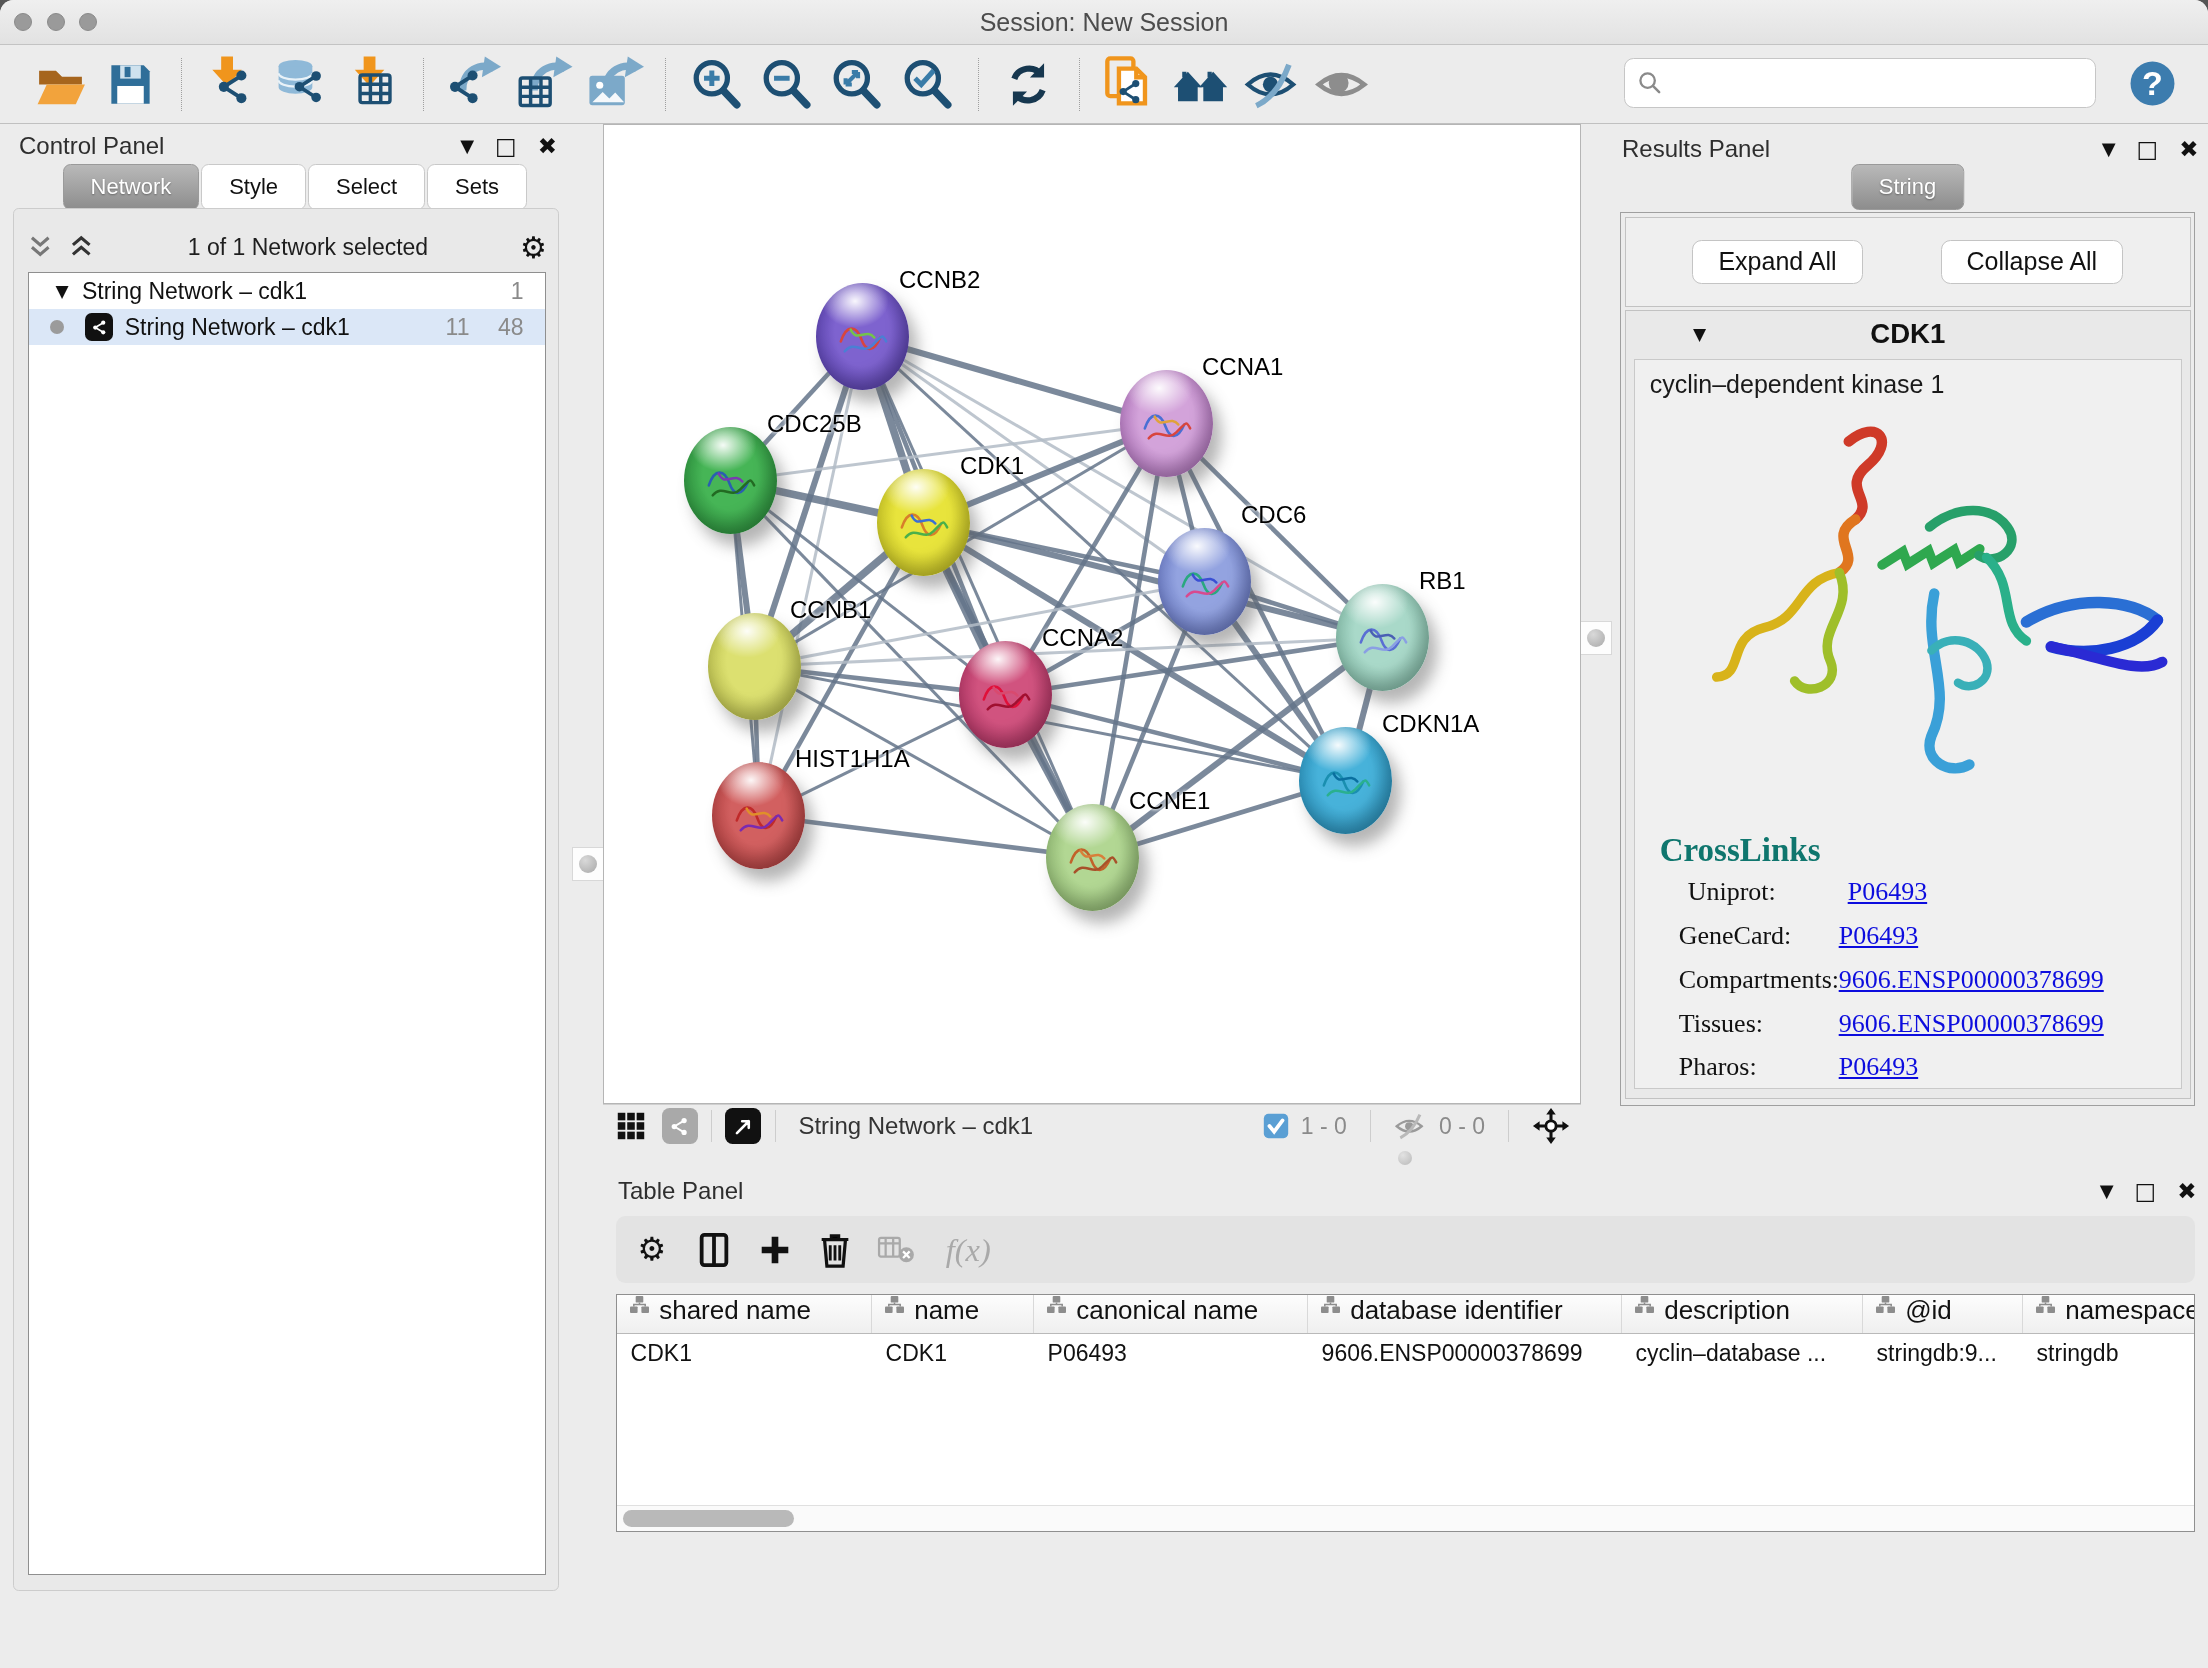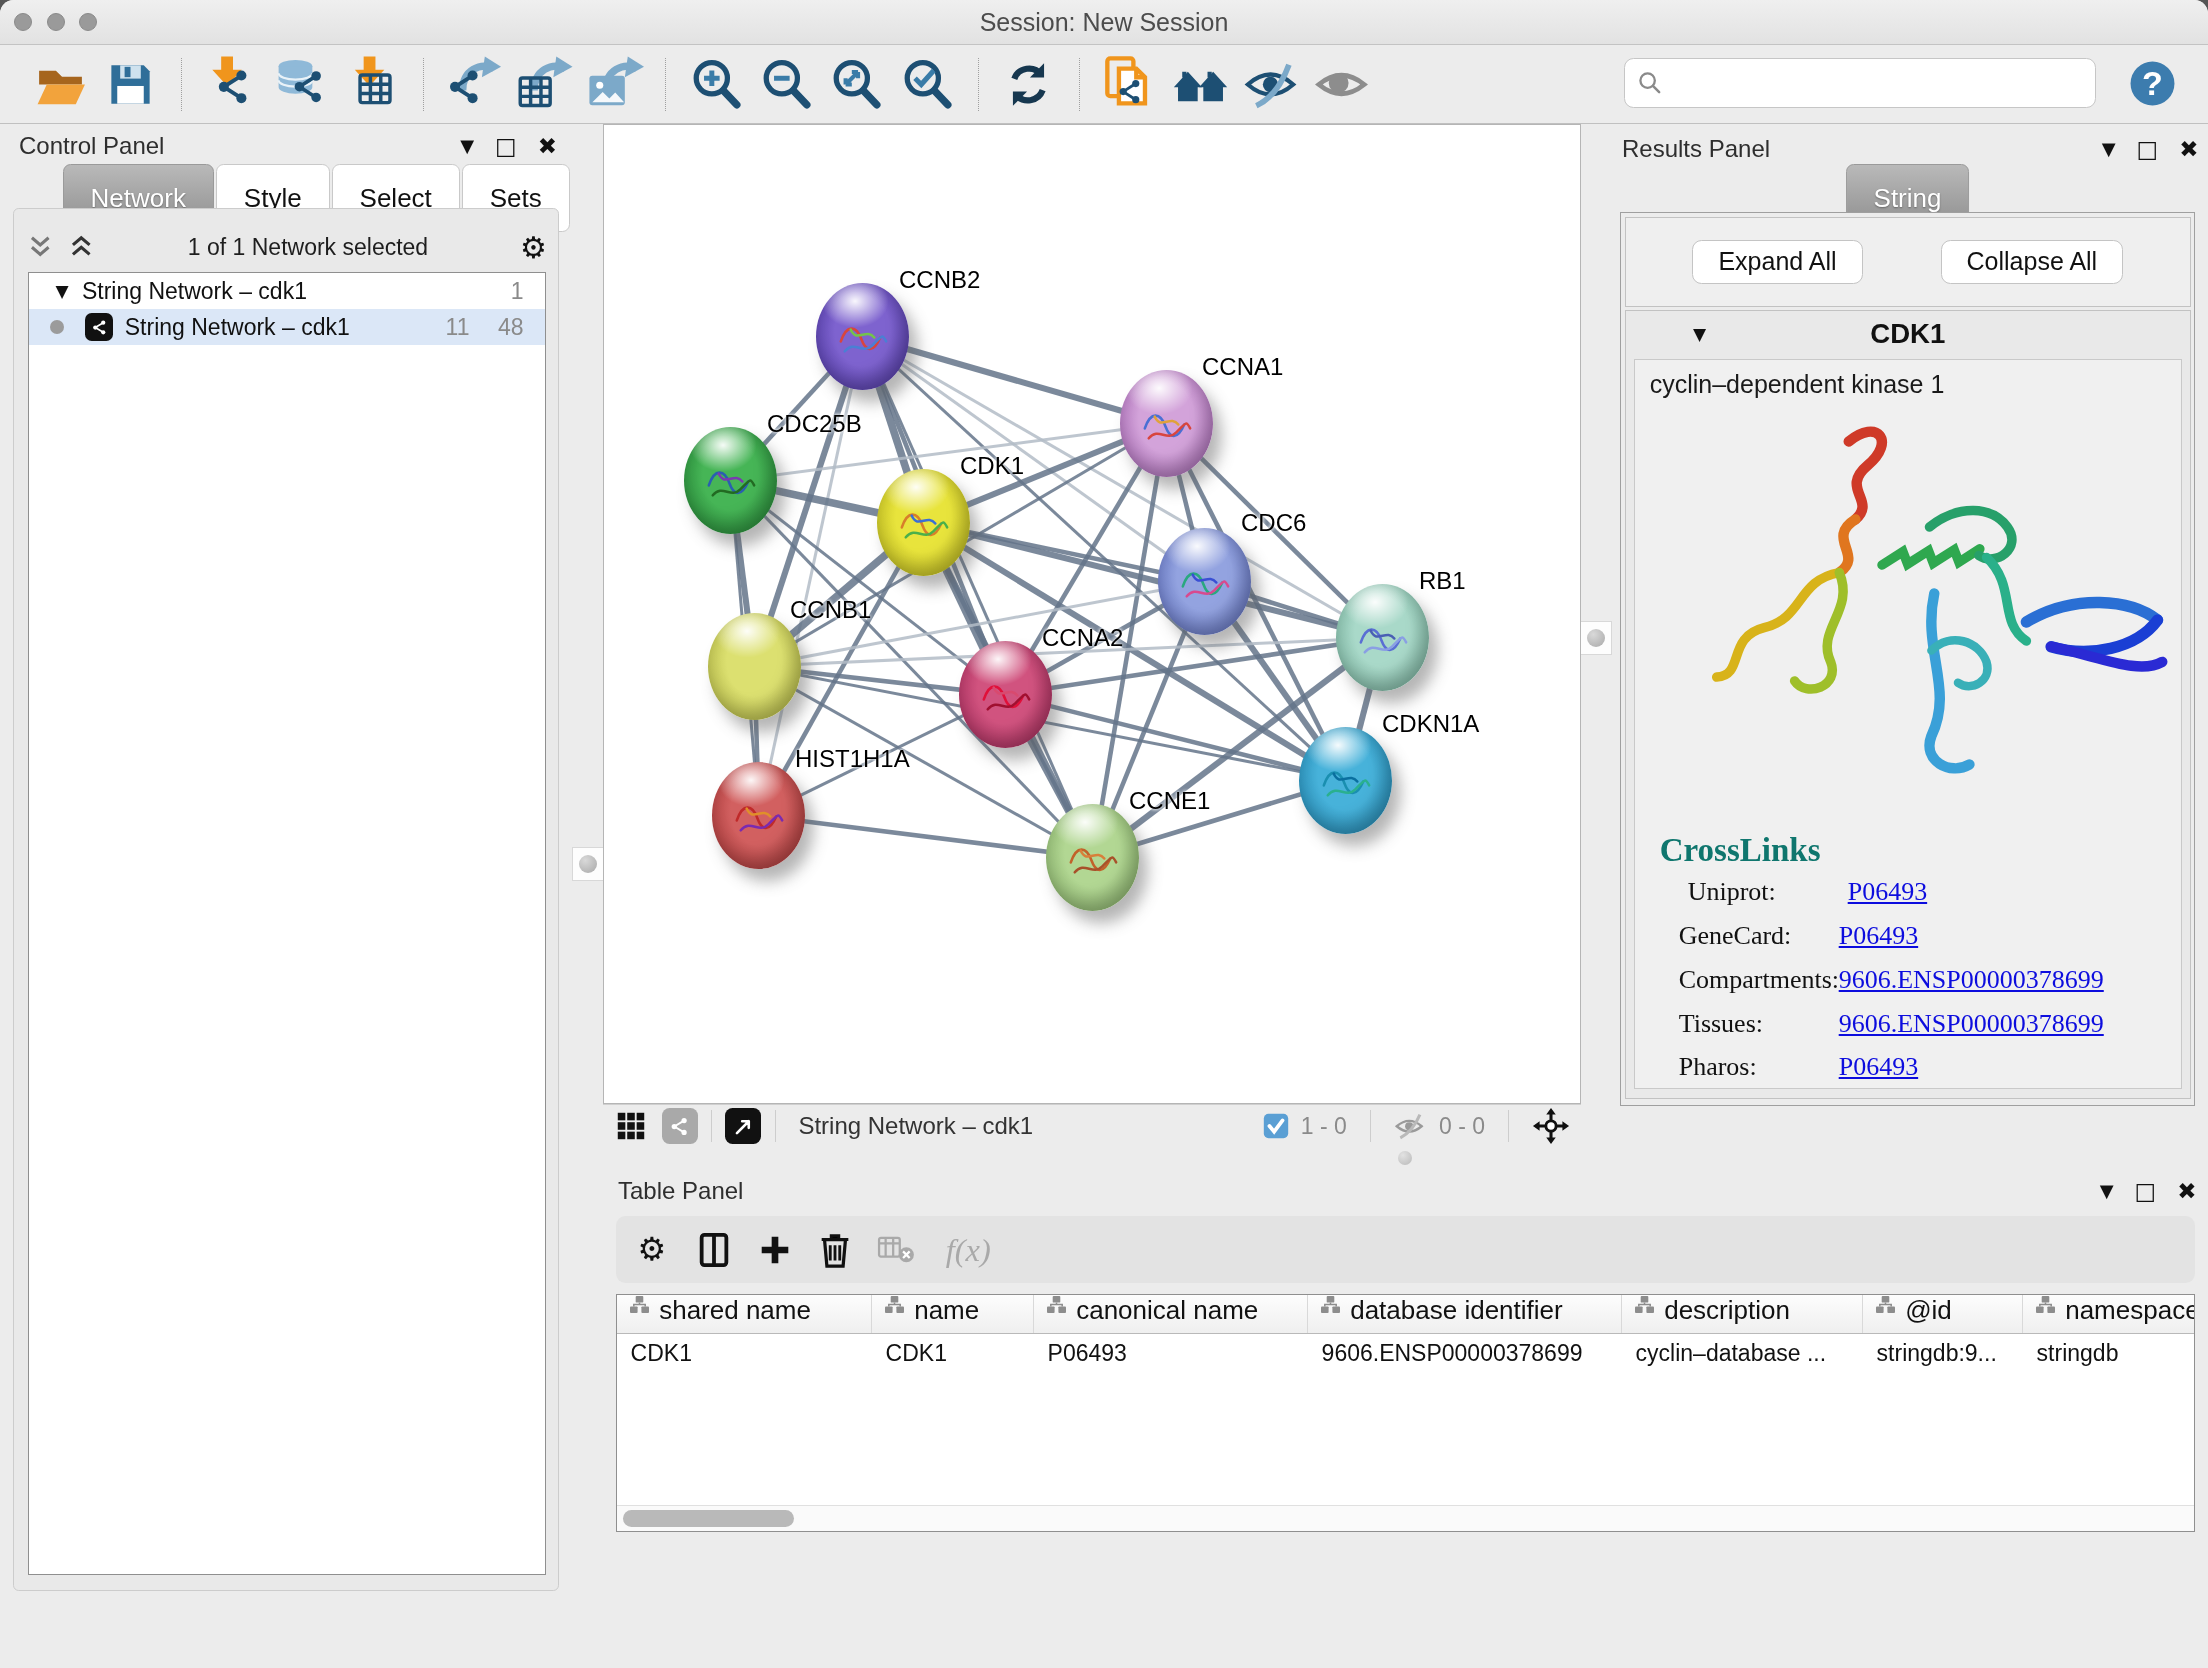--- a/index.html
+++ b/index.html
@@ -18,21 +18,21 @@
   .tb-sep{width:0;height:53px;border-left:1.9px dotted #9f9f9f;margin:0 15px;}
   .search-wrap{position:absolute;right:112px;top:13.3px;width:470px;height:48px;background:#fff;
     border:1px solid #c6c6c6;border-radius:9.5px;display:flex;align-items:center;}
   .search-wrap svg{margin:0 9.5px 0 13.3px;}
   .search-input{border:none;outline:none;flex:1;font-size:23px;background:transparent;height:38px;}
   .help-btn{position:absolute;right:30px;top:13.3px;width:51px;height:51px;border:none;background:none;padding:0;}
   
   .panel-head{display:flex;align-items:center;font-size:24px;color:#2e2e2e;}
   .win-glyphs{margin-left:auto;display:flex;align-items:center;gap:21px;font-family:"DejaVu Sans",sans-serif;color:#111;}
   .win-glyphs span{cursor:default;}
-  .tab{height:44px;display:flex;align-items:center;padding:11px 27px;font-size:26px;color:#111;
+  .tab{height:44px;display:flex;align-items:center;padding:0 27px;font-size:22px;color:#111;
     background:#fff;border:1px solid #c9c9c9;border-radius:7.6px;margin-right:1.9px;}
   .tab.active{background:linear-gradient(#b9b9b9,#8d8d8d);color:#fff;border-color:#9a9a9a;
     text-shadow:0 1px 1.9px rgba(0,0,0,.35);}
   
   .control-panel{position:absolute;left:7.6px;top:126px;width:557px;height:1465px;}
   .cp-head{position:absolute;left:11.4px;top:1.9px;right:7.6px;height:36px;}
   .cp-tabs{position:absolute;left:55px;top:38px;display:flex;}
   .cp-body{position:absolute;left:5.7px;top:82px;width:544px;height:1381px;background:#e9e9e9;
     border:1px solid #cccccc;border-radius:5.7px;}
   .cp-toolrow{position:absolute;left:11.4px;top:19px;right:11.4px;height:38px;display:flex;align-items:center;}
@@ -439,21 +439,21 @@
           </svg>
         </div>
         <div class="node-label" style="left: 356px; top: 327px;">CDK1</div>
         <div class="node" style="left: 554px; top: 403px; background: radial-gradient(58% 40% at 42% 17%, rgba(255, 255, 255, 0.95), rgba(255, 255, 255, 0) 62%), radial-gradient(at 50% 45%, rgb(147, 163, 224) 42%, rgb(82, 98, 178) 96%); box-shadow: rgba(0, 0, 0, 0.22) -5.7px -9.5px 17px inset, rgba(90, 90, 90, 0.45) 8.6px 12.4px 15px;">
           <svg width="67" height="67" viewBox="0 0 68 60">
             <path d="M12 34 C18 16 28 18 33 32 S46 44 52 30" stroke="#2aa87f" stroke-width="2.6" fill="none" stroke-linecap="round"></path>
             <path d="M16 44 C26 32 34 48 44 38 S54 26 58 34" stroke="#d84a8f" stroke-width="2.6" fill="none" stroke-linecap="round"></path>
             <path d="M22 22 C28 36 38 20 46 30" stroke="#3a4fd4" stroke-width="2.6" fill="none" stroke-linecap="round"></path>
           </svg>
         </div>
-        <div class="node-label" style="left: 637px; top: 384px;">CDC6</div>
+        <div class="node-label" style="left: 637px; top: 376px;">CDC6</div>
         <div class="node" style="left: 732px; top: 459px; background: radial-gradient(58% 40% at 42% 17%, rgba(255, 255, 255, 0.95), rgba(255, 255, 255, 0) 62%), radial-gradient(at 50% 45%, rgb(169, 217, 201) 42%, rgb(109, 168, 147) 96%); box-shadow: rgba(0, 0, 0, 0.22) -5.7px -9.5px 17px inset, rgba(90, 90, 90, 0.45) 8.6px 12.4px 15px;">
           <svg width="67" height="67" viewBox="0 0 68 60">
             <path d="M12 34 C18 16 28 18 33 32 S46 44 52 30" stroke="#5a6fd4" stroke-width="2.6" fill="none" stroke-linecap="round"></path>
             <path d="M16 44 C26 32 34 48 44 38 S54 26 58 34" stroke="#8a9fe4" stroke-width="2.6" fill="none" stroke-linecap="round"></path>
             <path d="M22 22 C28 36 38 20 46 30" stroke="#4a5fb4" stroke-width="2.6" fill="none" stroke-linecap="round"></path>
           </svg>
         </div>
         <div class="node-label" style="left: 815px; top: 442px;">RB1</div>
         <div class="node" style="left: 104px; top: 488px; background: radial-gradient(58% 40% at 42% 17%, rgba(255, 255, 255, 0.95), rgba(255, 255, 255, 0) 62%), radial-gradient(at 50% 45%, rgb(220, 224, 112) 42%, rgb(169, 173, 60) 96%); box-shadow: rgba(0, 0, 0, 0.22) -5.7px -9.5px 17px inset, rgba(90, 90, 90, 0.45) 8.6px 12.4px 15px;"></div>
         <div class="node-label" style="left: 186px; top: 471px;">CCNB1</div>

